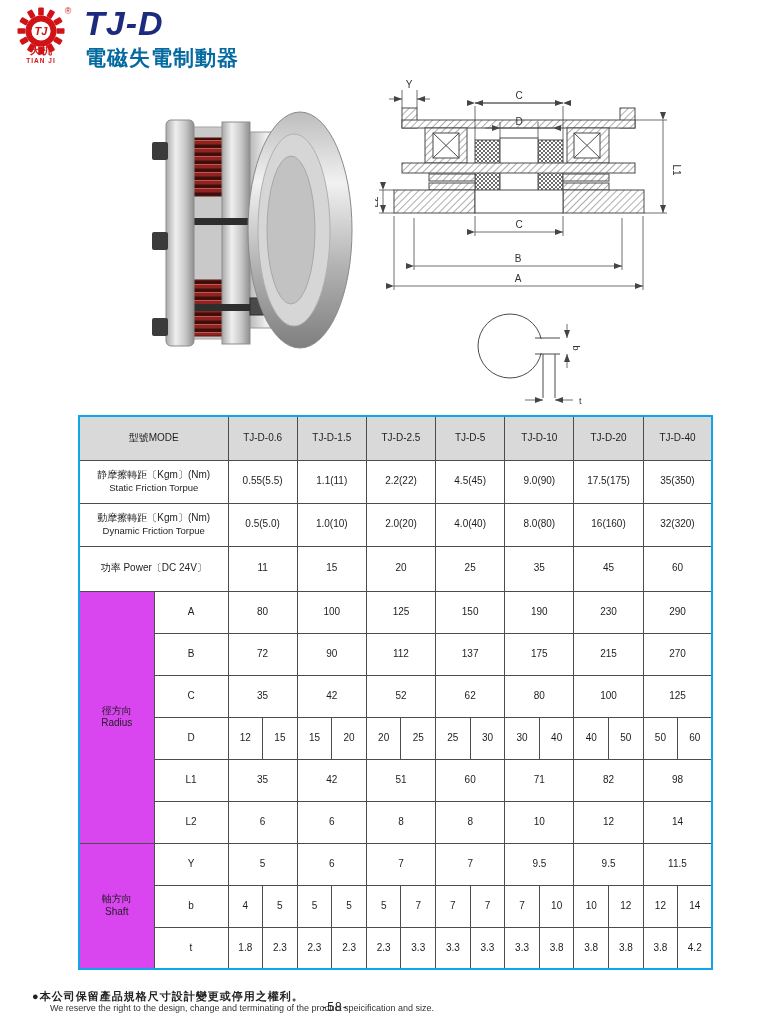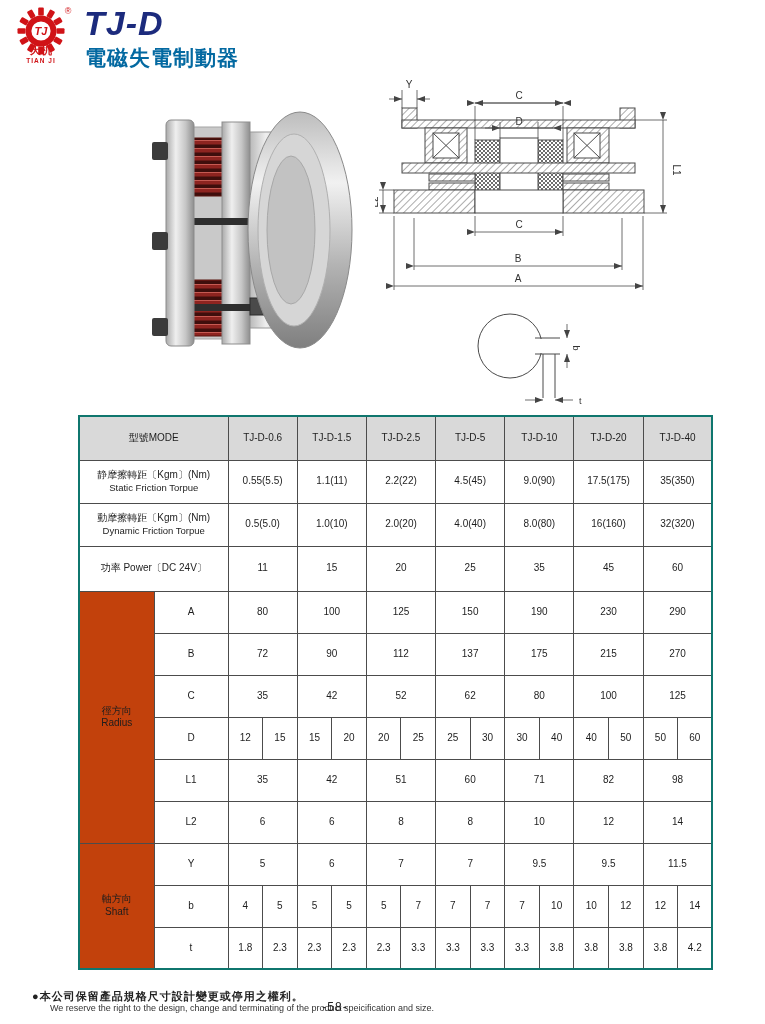--- a/index.html
+++ b/index.html
@@ -6,27 +6,27 @@
   .page{position:relative;width:765px;height:1024px;background:#fff;overflow:hidden;
         font-family:"Liberation Sans",sans-serif;color:#1d1d1d;}
   .abs{position:absolute;}
   
   .brand-title{left:84px;top:4px;font-size:34px;font-weight:bold;font-style:italic;
                color:#1c2b7d;letter-spacing:1px;}
   .sub-cn{left:85px;top:44px;font-size:21px;font-weight:bold;color:#0369a1;letter-spacing:1px;}
   .sub-en{left:230px;top:48px;font-size:15px;font-weight:bold;color:#2e47a4;}
   
   #spec-table{position:absolute;left:78px;top:415px;width:634px;border-collapse:collapse;
-              table-layout:fixed;border:2px solid #0f766e;}
+              table-layout:fixed;border:2px solid #0ea5e9;}
   #spec-table th,#spec-table td{border:1px solid #4c4c4c;text-align:center;vertical-align:middle;
               font-size:10px;font-weight:normal;color:#1d1d1d;padding:0;line-height:1.25;}
   #spec-table thead th{background:#d9d9d9;}
   tr.h44{height:44px}tr.h43{height:43px}tr.h45{height:45px}tr.h42{height:42px}
   #spec-table .lbl .en{font-size:9.5px;}
-  #spec-table .grp{background:#c2410c;}
+  #spec-table .grp{background:#d946ef;}
   
   .foot-cn{left:32px;top:989px;font-size:11px;font-weight:bold;color:#222;letter-spacing:1px;}
   .foot-en{left:50px;top:1003px;font-size:9px;color:#333;}
   .page-num{left:0;top:1000px;width:670px;text-align:center;font-size:12px;color:#222;letter-spacing:1px;}
   svg text{font-family:"Liberation Sans",sans-serif;}
 </style>
 </head>
 <body>
 
 <div class="page">

